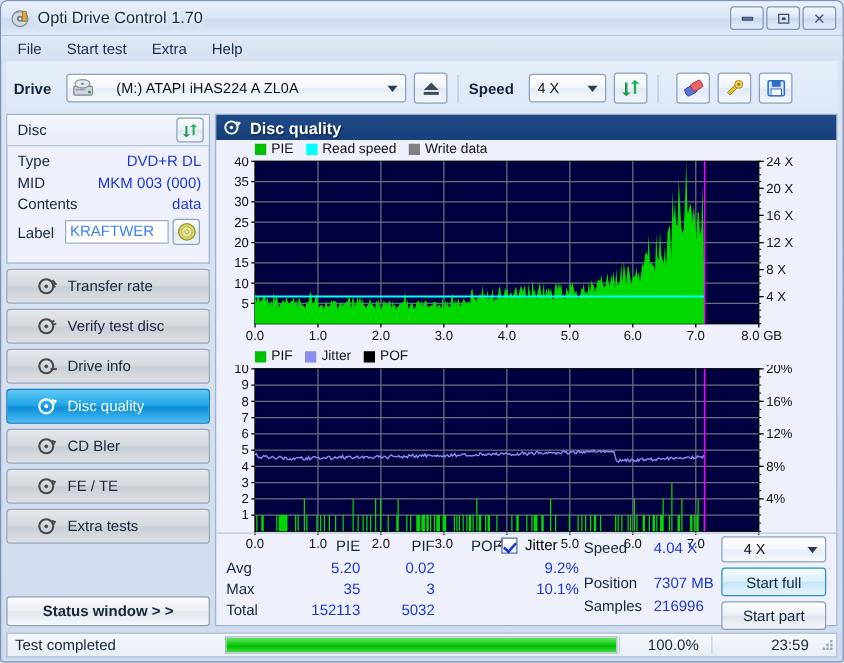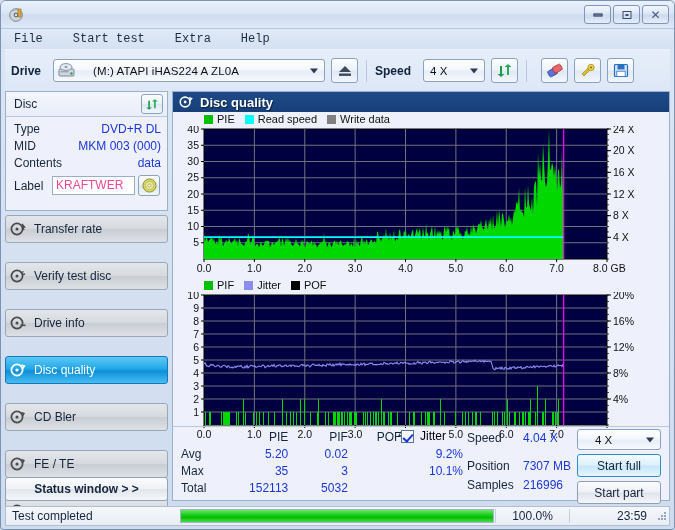--- a/index.html
+++ b/index.html
@@ -45,23 +45,22 @@
   }
   .winbtn .g { position: absolute; left: 50%; top: 50%; transform: translate(-50%,-50%); }
   .gl-min { width: 9px; height: 3px; border: 1px solid #3a4d6b; background:#7b8ca7; }
   .gl-max { width: 9px; height: 8px; border: 1px solid #3a4d6b; }
   .gl-max:after { content:""; position:absolute; left:2px; top:2px; width:3px;height:2px;background:#3a4d6b;}
   .gl-cls { font-size: 12px; color: #465a79; line-height: 1; font-family:"Liberation Sans",sans-serif;}
 
   
   .menubar {
     height: 20px; padding-left: 10px;
-    display: flex; align-items: center; gap: 24px;
+    display: flex; align-items: center; gap: 14px;
     background: linear-gradient(180deg,#dfe9f7 0%,#d5e1f1 100%);
-    font-family: Liberation Mono, monospace;
   }
   .menuitem { color: #1b2c45; font-size: 12px; padding: 1px 3px; cursor: default; }
 
   
   .toolbar {
     height: 42px; margin: 0 4px;
     display: flex; align-items: center;
     background: linear-gradient(180deg,#e6eefa 0%,#dde7f6 100%);
     border-top: 1px solid #eaf2fc;
     padding: 0 6px;
@@ -124,35 +123,35 @@
     display:flex;align-items:center;justify-content:center;
   }
   .disc-rows { padding: 4px 6px 0 8px; }
   .drow { display: flex; justify-content: space-between; line-height: 17px; font-size: 12px; }
   .drow .k { color: #16253c; }
   .drow .v { color: #1c36d8; }
   .label-row { display:flex; align-items:center; margin-top: 3px; padding-right:1px;}
   .label-row .k { color:#16253c; width: 38px; }
   .label-input {
     flex: 1; height: 19px; border: 1px solid #9aaec8; background: #fff;
-    font-size: 12px; color: #ec4899; padding: 0 3px; line-height: 17px;
+    font-size: 12px; color: #3b82f6; padding: 0 3px; line-height: 17px;
     margin-right: 3px;
   }
   .discbtn {
     width: 22px; height: 21px; border: 1px solid #8ba1bd; border-radius: 3px;
     background: linear-gradient(180deg,#fbfdff 0%,#eaf1f9 48%,#dde7f3 52%,#f1f6fc 100%);
     display:flex;align-items:center;justify-content:center;
   }
 
   .navlist { margin-top: 4px; }
   .navbtn {
-    height: 28px; margin-bottom: 19px;
+    height: 28px; margin-bottom: 4px;
     border: 1px solid #9aa7b8; border-radius: 3px;
     background: linear-gradient(180deg,#e3e6ea 0%,#d6dade 48%,#c9ced4 52%,#dde1e6 100%);
-    display: flex; align-items: center; padding-left: 4px;
+    display: flex; align-items: center; padding-left: 24px;
     font-size: 12px; color: #16253c;
   }
   .navbtn.active {
     border: 1px solid #1579b8;
     background: linear-gradient(180deg,#5fc8f6 0%,#22a6e8 46%,#0d8fd8 54%,#49bdf2 100%);
     color: #fff;
   }
   .navbtn .nicon { width: 16px; height: 16px; margin-right: 8px; flex: 0 0 16px; }
   .statusbtn {
     position: absolute; left: 0; right: 0; bottom: 0;
@@ -244,40 +243,41 @@
   }
   .sb-text { width: 173px; padding-left: 6px; font-size: 12px; color: #15243a; }
   .sb-prog {
     flex: 1; height: 14px; margin: 0 1px;
     border: 1px solid #a6b5c8; background: #fff; position: relative; overflow:hidden;
   }
   .sb-fill {
     position:absolute; left:0; top:0; bottom:0;
     background: linear-gradient(180deg,#6be36b 0%,#18cf18 42%,#04bc04 60%,#46dd46 100%);
   }
-  .sb-pct { width: 74px; text-align: center; padding-right: 10px; font-size:12px; color:#15243a;
+  .sb-pct { width: 74px; text-align: right; padding-right: 10px; font-size:12px; color:#15243a;
             border-left: 1px solid #c3cfdf; padding-left: 10px; }
   .sb-time { width: 86px; text-align: right; padding-right: 8px; font-size: 12px; color:#15243a;
              border-left: 1px solid #c3cfdf; }
   .sb-grip { width: 14px; height: 14px; position: relative; }
   .sb-grip i { position:absolute; width:2px;height:2px;background:#97a6ba; }
 </style>
 </head>
 <body>
 
 <div class="window">
 
   <div class="titlebar">
     <svg class="title-icon" viewBox="0 0 16 16">
       <circle cx="7" cy="8" r="6.3" fill="#cfd6dd" stroke="#7a8694"></circle>
       <circle cx="7" cy="8" r="2.4" fill="#6d7884"></circle>
       <circle cx="7" cy="8" r="1" fill="#fff"></circle>
       <path d="M2 4 Q7 1 12 4" stroke="#9aa6b2" fill="none"></path>
       <rect x="9" y="2" width="3" height="8" fill="#e2a53a" stroke="#9b6f15" stroke-width=".6"></rect>
     </svg>
+    <div class="title-text">Opti Drive Control 1.70</div>
     <div class="winbtns">
       <div class="winbtn">
           <span class="g gl-min"></span>
         </div>
       <div class="winbtn">
           <span class="g gl-max"></span>
         </div>
       <div class="winbtn">
           <span class="g gl-cls">✕</span>
         </div>

